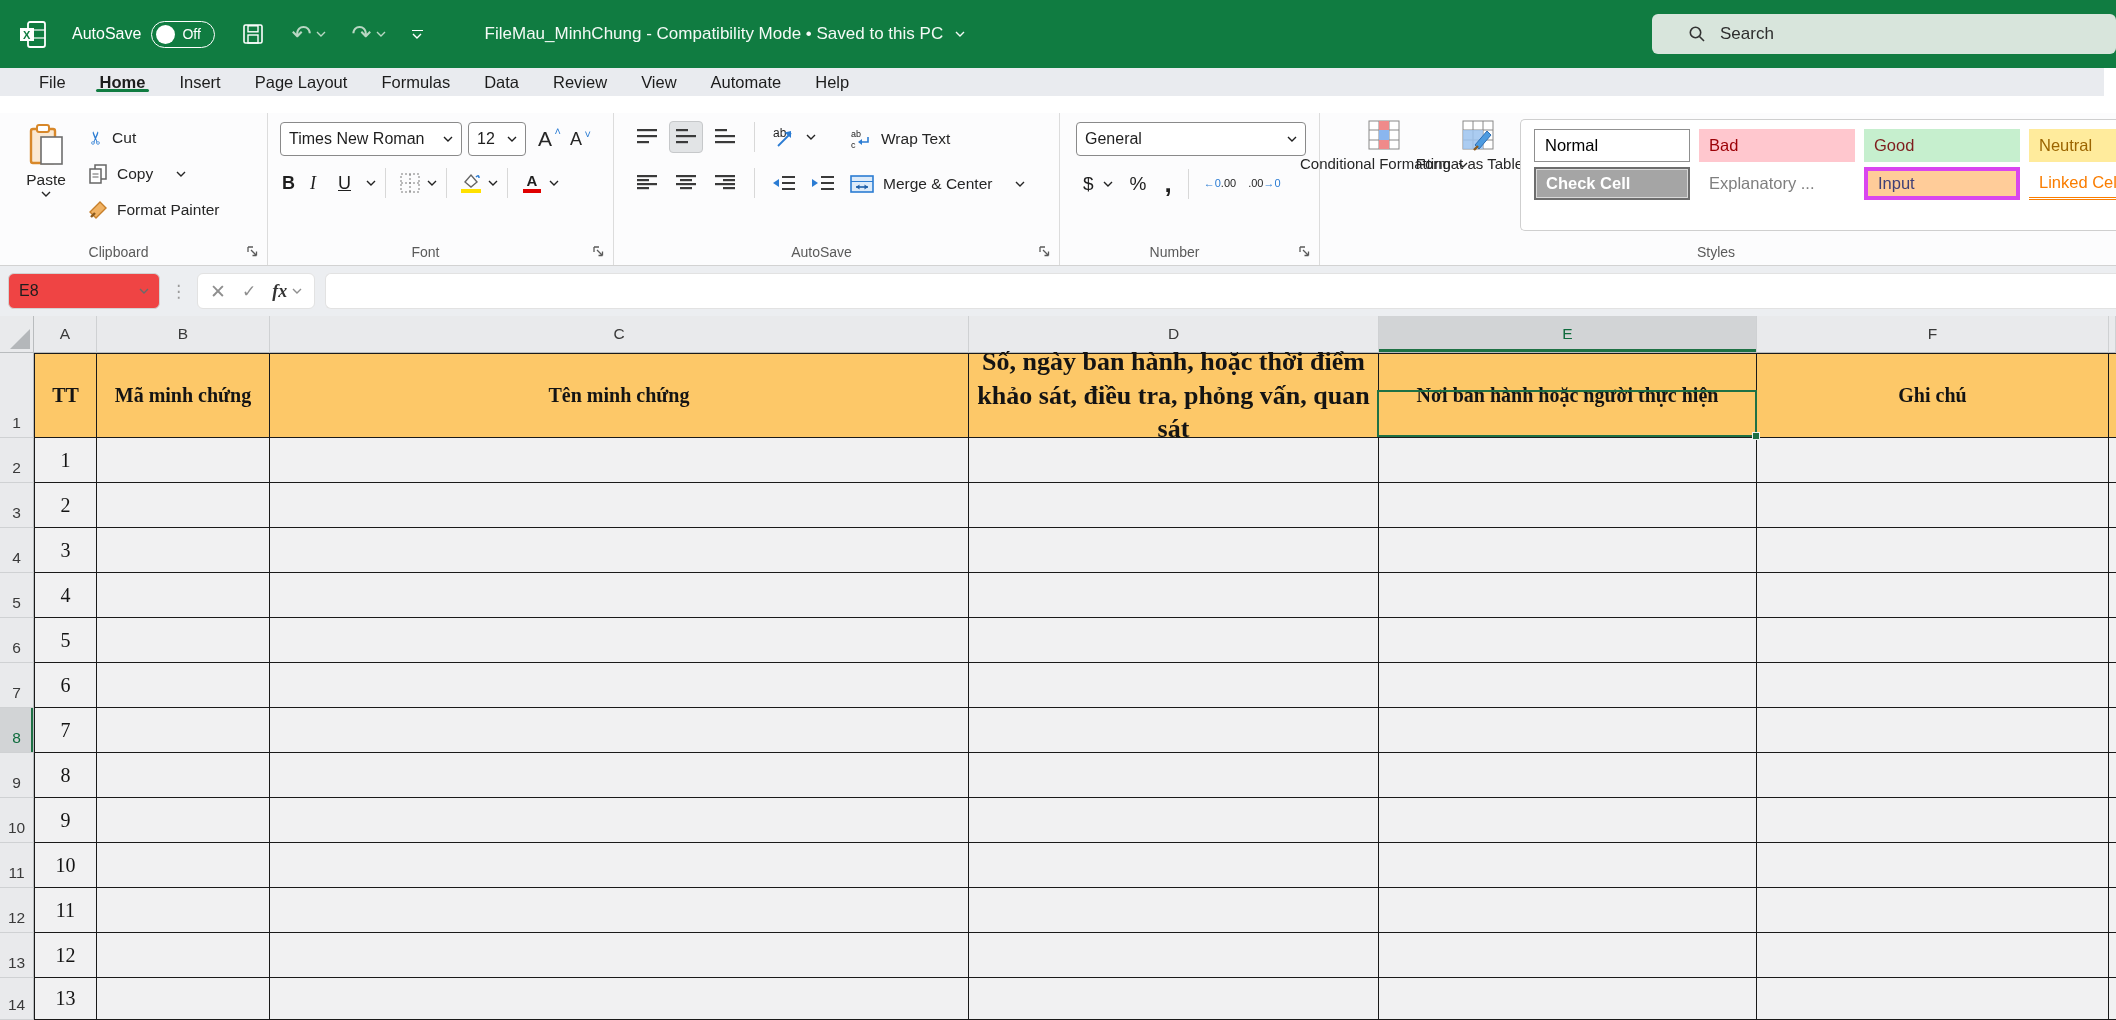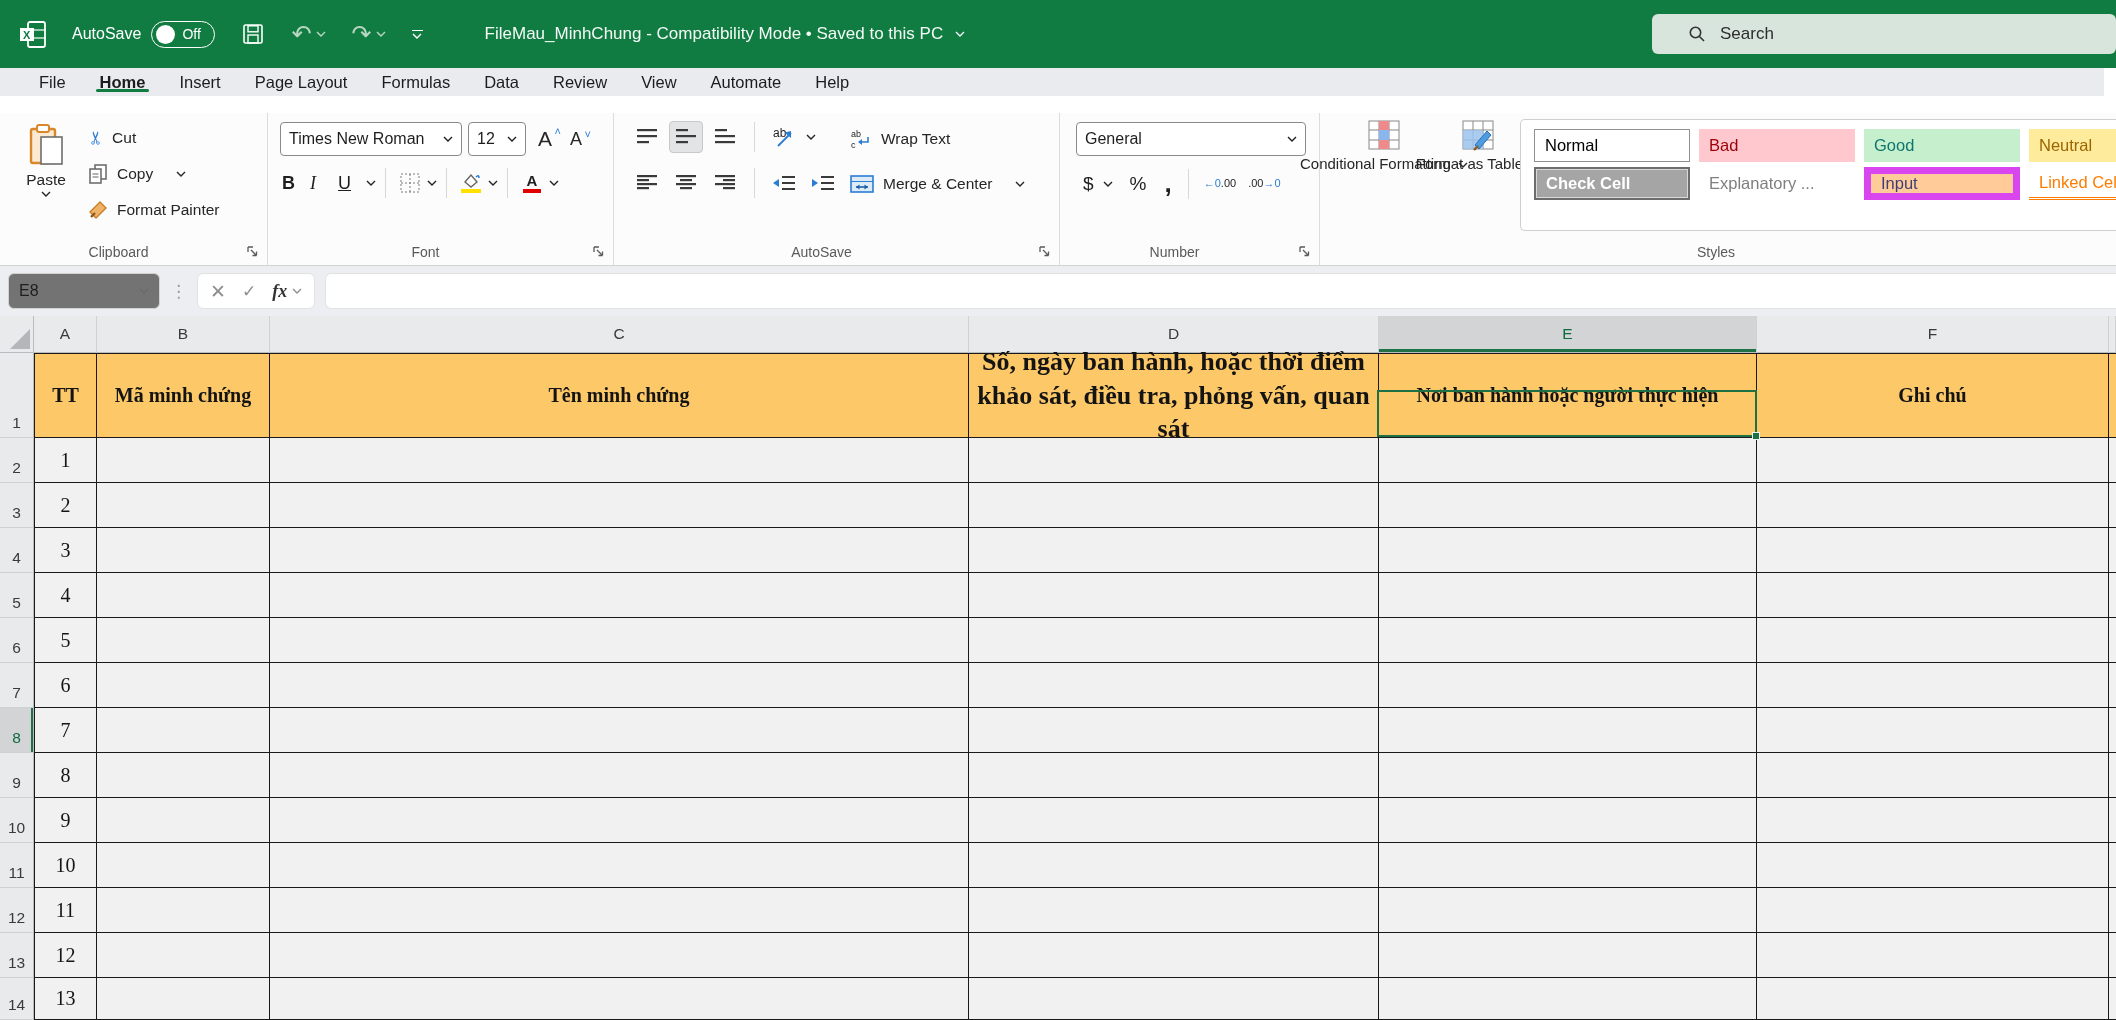--- a/index.html
+++ b/index.html
@@ -81,30 +81,30 @@
   .decimal .blue{color:#2b7cd3}
 
   
   .g-styles{left:1320px;width:796px;border-right:none}
   .bigbtn{position:absolute;top:6px;width:100px;display:flex;flex-direction:column;align-items:center;gap:3px;text-align:center}
   .bigbtn .rlabel{font-size:15px;line-height:19px}
   .gallery{position:absolute;left:200px;top:6px;right:0;height:112px;background:#fff;border:1px solid #cfcfcf;border-right:none;border-radius:5px 0 0 5px;padding:9px 0 0 13px;display:grid;grid-template-columns:repeat(4,156px);grid-auto-rows:38px;column-gap:9px;overflow:hidden}
   .chip{height:33px;display:flex;align-items:center;padding:0 10px;font-size:16.5px;cursor:pointer;white-space:nowrap;overflow:hidden}
   .chip.normal{background:#fff;border:1.5px solid #8f8f8f;color:#000}
   .chip.bad{background:#FFC7CE;color:#9C0006}
-  .chip.good{background:#C6EFCE;color:#0f766e}
+  .chip.good{background:#C6EFCE;color:#7f1d1d}
   .chip.neutral{background:#FFEB9C;color:#9C6500}
   .chip.check{background:#A5A5A5;color:#fff;font-weight:700;border:2px solid #6d6d6d;box-shadow:inset 0 0 0 1px #d9d9d9}
   .chip.explanatory{background:#fff;color:#7F7F7F;}
-  .chip.input{background:#FFCC99;color:#3F3F76;border:7px solid #d946ef}
+  .chip.input{background:#FFCC99;color:#3F3F76;border:4px solid #d946ef}
   .chip.linked{background:#fff;color:#FA7D00;border-bottom:3px double #FA7D00}
 
   
   .fbar{position:absolute;top:266px;left:0;right:0;height:50px;background:#eceef1;display:flex;align-items:center}
-  .namebox{margin-left:8px;width:152px;height:36px;background:#737373;border:1px solid #d2d2d2;border-radius:6px;display:flex;align-items:center;justify-content:space-between;padding:0 10px;font-size:16px;color:#1e1e1e;cursor:pointer}
+  .namebox{margin-left:8px;width:152px;height:36px;background:#ef4444;border:1px solid #d2d2d2;border-radius:6px;display:flex;align-items:center;justify-content:space-between;padding:0 10px;font-size:16px;color:#1e1e1e;cursor:pointer}
   .fdots{color:#9a9a9a;font-size:17px;margin:0 10px;letter-spacing:0}
   .fxbox{height:36px;background:#fff;border:1px solid #e2e2e2;border-radius:6px;display:flex;align-items:center;gap:16px;padding:0 12px}
   .fx-x{color:#8f8f8f;font-size:19px;cursor:pointer}
   .fx-ok{color:#8f8f8f;font-size:17px;cursor:pointer}
   .fx-fx{font-family:"Liberation Serif",serif;font-style:italic;font-size:18px;font-weight:600;color:#333;cursor:pointer;display:flex;align-items:center;gap:5px}
   .finput{flex:1;height:36px;margin-left:10px;background:#fff;border:1px solid #e2e2e2;border-radius:6px 0 0 6px;border-right:none;cursor:text}
 
   
   .sheet{position:absolute;top:316px;left:0;right:0;bottom:0;display:grid;grid-template-columns:34px 63px 173px 699px 410px 378px 352px 7px;grid-template-rows:37px 85px repeat(12,45px) 42px;background:#f1f1f2}
   .corner{background:#e9eaec;border-right:1px solid #b9bcbe;border-bottom:1px solid #b9bcbe;position:relative;cursor:pointer}

